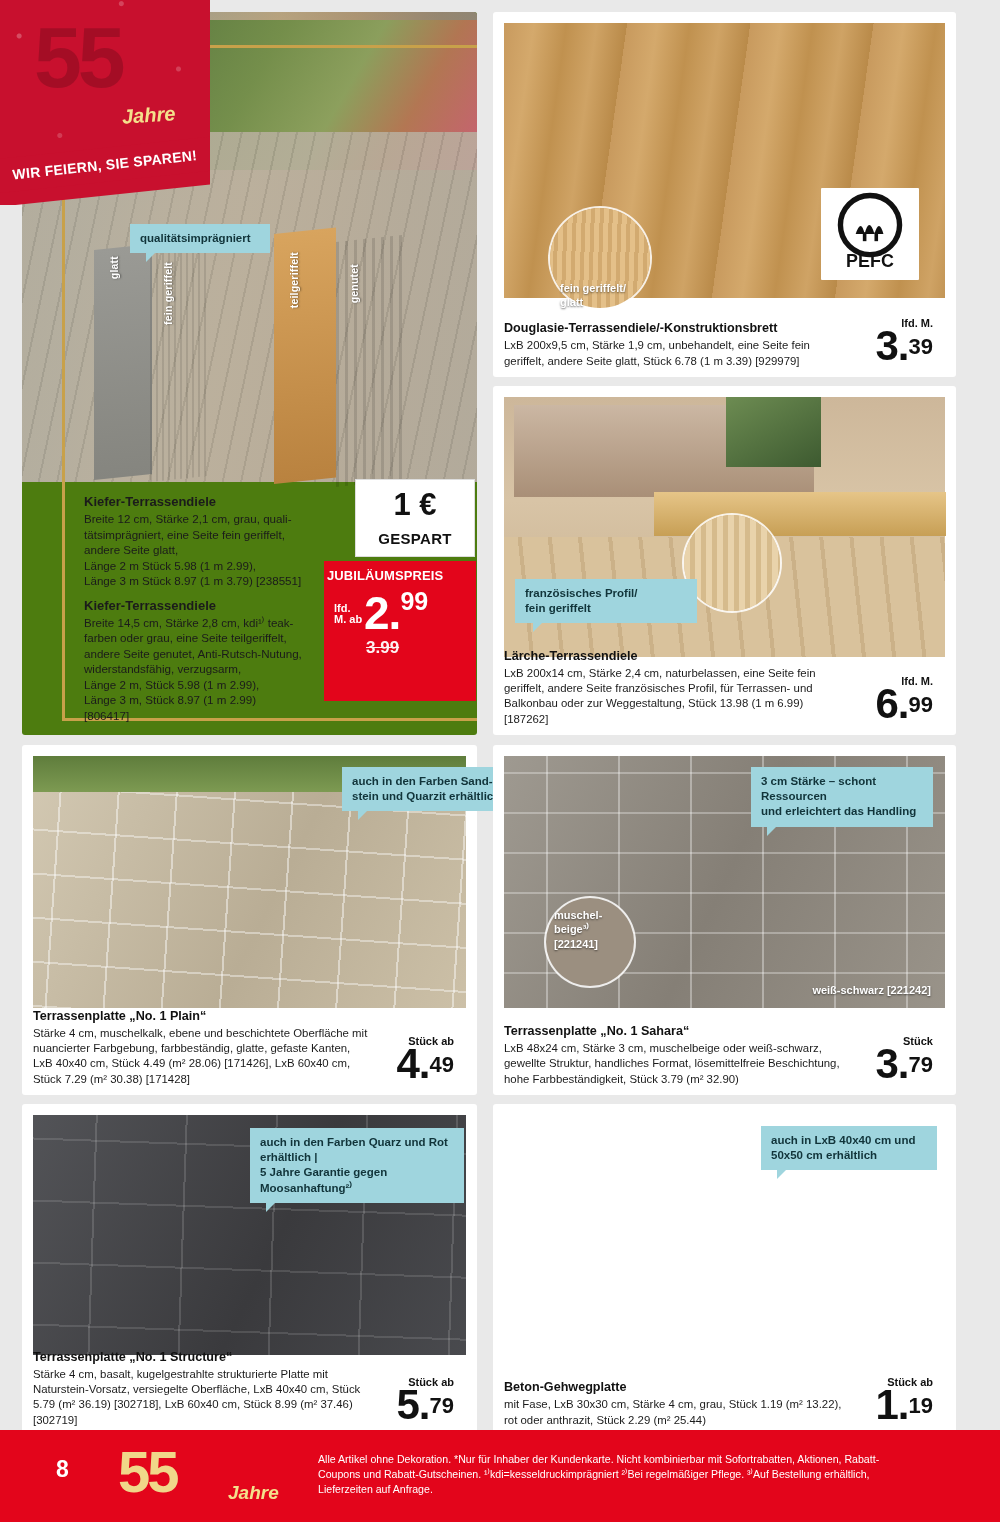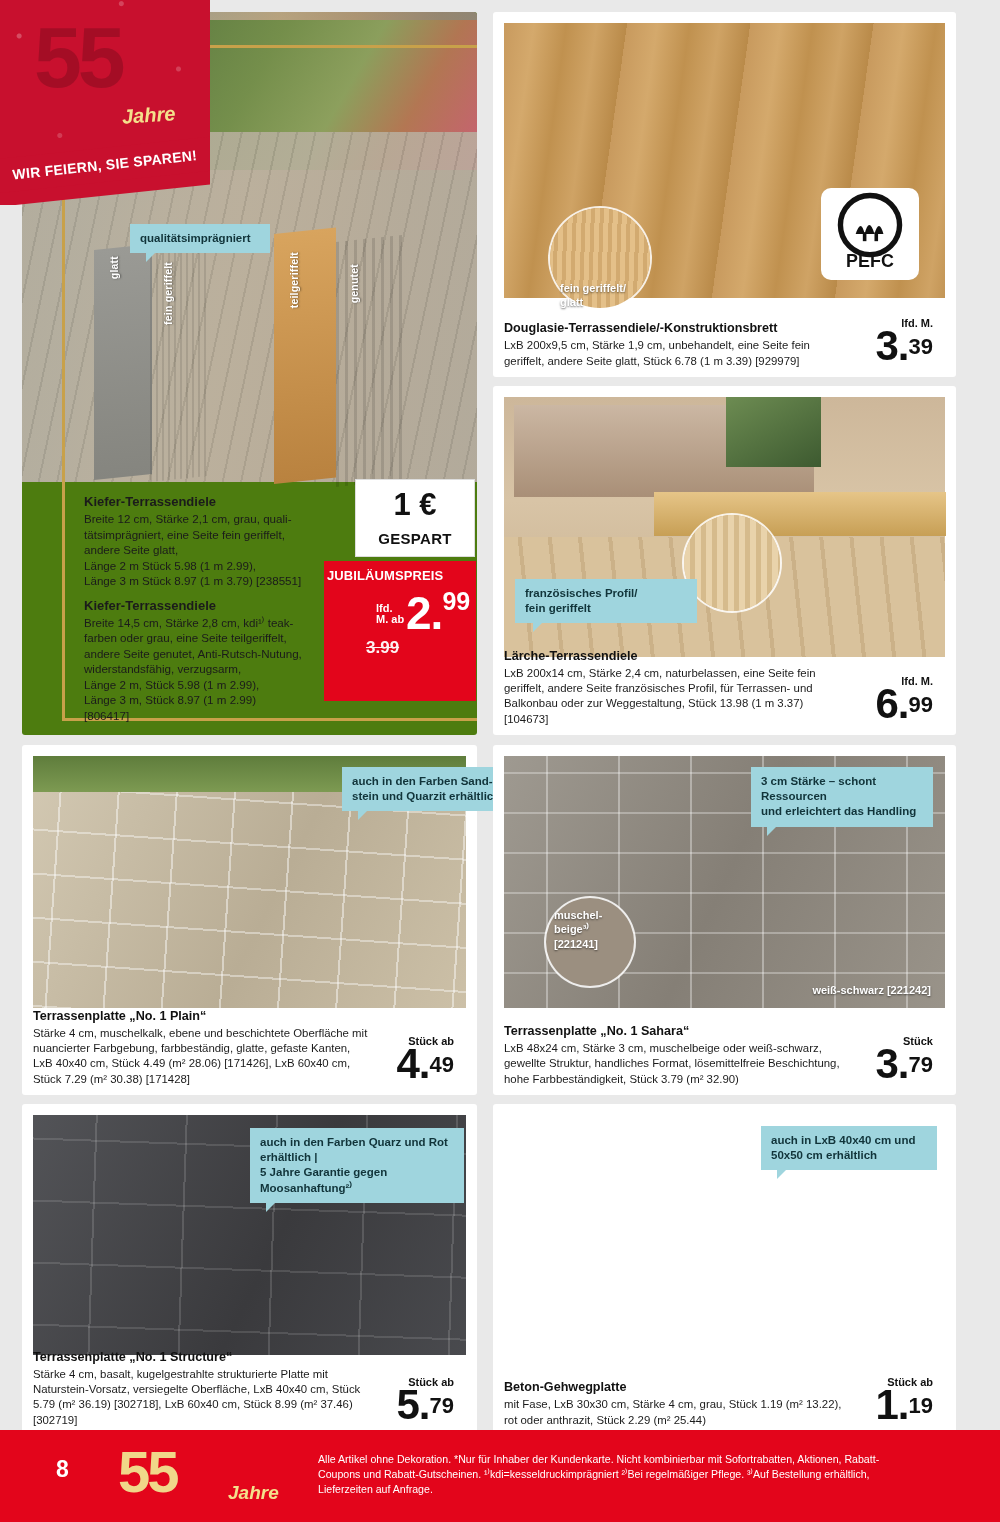--- a/index.html
+++ b/index.html
@@ -90,42 +90,42 @@
   #euro-badge .e1 { font-size: 31px; font-weight: 700; color: #111; line-height: 1; }
   #euro-badge .e2 { font-size: 15px; font-weight: 700; color: #111; letter-spacing: .3px; margin-top: 10px; }
 
   
   #jub {
     position: absolute; left: 302px; top: 549px; width: 152px; height: 140px;
     background: #e3051b; color: #fff;
   }
   #jub .jt { font-size: 13px; font-weight: 700; padding: 7px 0 0 3px; letter-spacing: .1px; }
   #jub .jrow { display: flex; align-items: flex-end; padding: 4px 0 0 10px; }
-  #jub .jlfd { font-size: 11px; font-weight: 700; line-height: 1.05; width: 30px; padding-bottom: 8px; margin-left: 42px; }
+  #jub .jlfd { font-size: 11px; font-weight: 700; line-height: 1.05; width: 30px; padding-bottom: 8px; }
   #jub .jbig { font-size: 46px; font-weight: 700; line-height: .92; letter-spacing: -1px; }
   #jub .jcent { font-size: 25px; font-weight: 700; }
   #jub .jold { font-size: 17px; font-weight: 700; text-decoration: line-through; padding-left: 42px; margin-top: 4px; opacity: .95; }
 
   
   #douglasie { left: 493px; top: 12px; width: 463px; height: 365px; }
   .photo-wood-douglasie {
     position: absolute; left: 11px; top: 11px; width: 441px; height: 275px;
     background: repeating-linear-gradient(98deg,
       #c89a5e 0px, #d4a96c 30px, #c0914f 62px, #cfa365 92px, #b98a49 122px);
   }
   .circle-zoom {
     position: absolute; border-radius: 50%; overflow: hidden;
     box-shadow: 0 0 0 2px rgba(255,255,255,.85);
   }
   #cz1 { left: 46px; top: 185px; width: 100px; height: 100px;
          background: repeating-linear-gradient(92deg,#e4c089 0 5px,#d2aa70 5px 9px); }
   .cz-label { position: absolute; color: #fff; font-size: 11px; font-weight: 600; line-height: 1.3; text-shadow: 0 1px 2px rgba(0,0,0,.55); }
   .pefc {
     position: absolute; right: 26px; bottom: 18px; width: 98px; height: 92px;
-    background: #fff; border-radius: 10px; display: flex; align-items: center; justify-content: center;
+    background: #fff; border-radius: 1px; display: flex; align-items: center; justify-content: center;
   }
   .pefc svg { width: 90px; height: 86px; }
 
   .prod-foot { position: absolute; left: 11px; right: 11px; bottom: 8px; }
   .pf-title { font-size: 12.6px; font-weight: 700; color: #111; margin-bottom: 3px; }
   .pf-desc { font-size: 11.4px; line-height: 1.34; color: #1b1b1b; width: 330px; }
   .price {
     position: absolute; right: 12px; bottom: 4px; text-align: right; color: #111;
   }
   .price .unit { font-size: 11px; font-weight: 700; margin-bottom: -2px; }
@@ -395,21 +395,21 @@
       <div class="pl-beam"></div>
       <div class="pl-floor"></div>
       <div class="circle-zoom" id="cz2"></div>
     </div>
     <div class="bubble" id="b-franz">
       <span>französisches Profil/</span><br>
       <span>fein geriffelt</span>
     </div>
     <div class="prod-foot">
       <div class="pf-title">Lärche-Terrassendiele</div>
-      <div class="pf-desc">LxB 200x14 cm, Stärke 2,4 cm, naturbelassen, eine Seite fein geriffelt, andere Seite französisches Profil, für Terrassen- und Balkonbau oder zur Weggestaltung, Stück 13.98 (1 m 3.37) [104673]</div>
+      <div class="pf-desc">LxB 200x14 cm, Stärke 2,4 cm, naturbelassen, eine Seite fein geriffelt, andere Seite französisches Profil, für Terrassen- und Balkonbau oder zur Weggestaltung, Stück 13.98 (1 m 6.99) [187262]</div>
       <div class="price">
         <div class="unit">lfd. M.</div>
         <div><span class="big">6.</span><span class="cents">99</span></div>
       </div>
     </div>
   </div>
 
   <div class="card" id="plain">
     <div class="photo-plain">
       <div class="slab-grid"></div>

